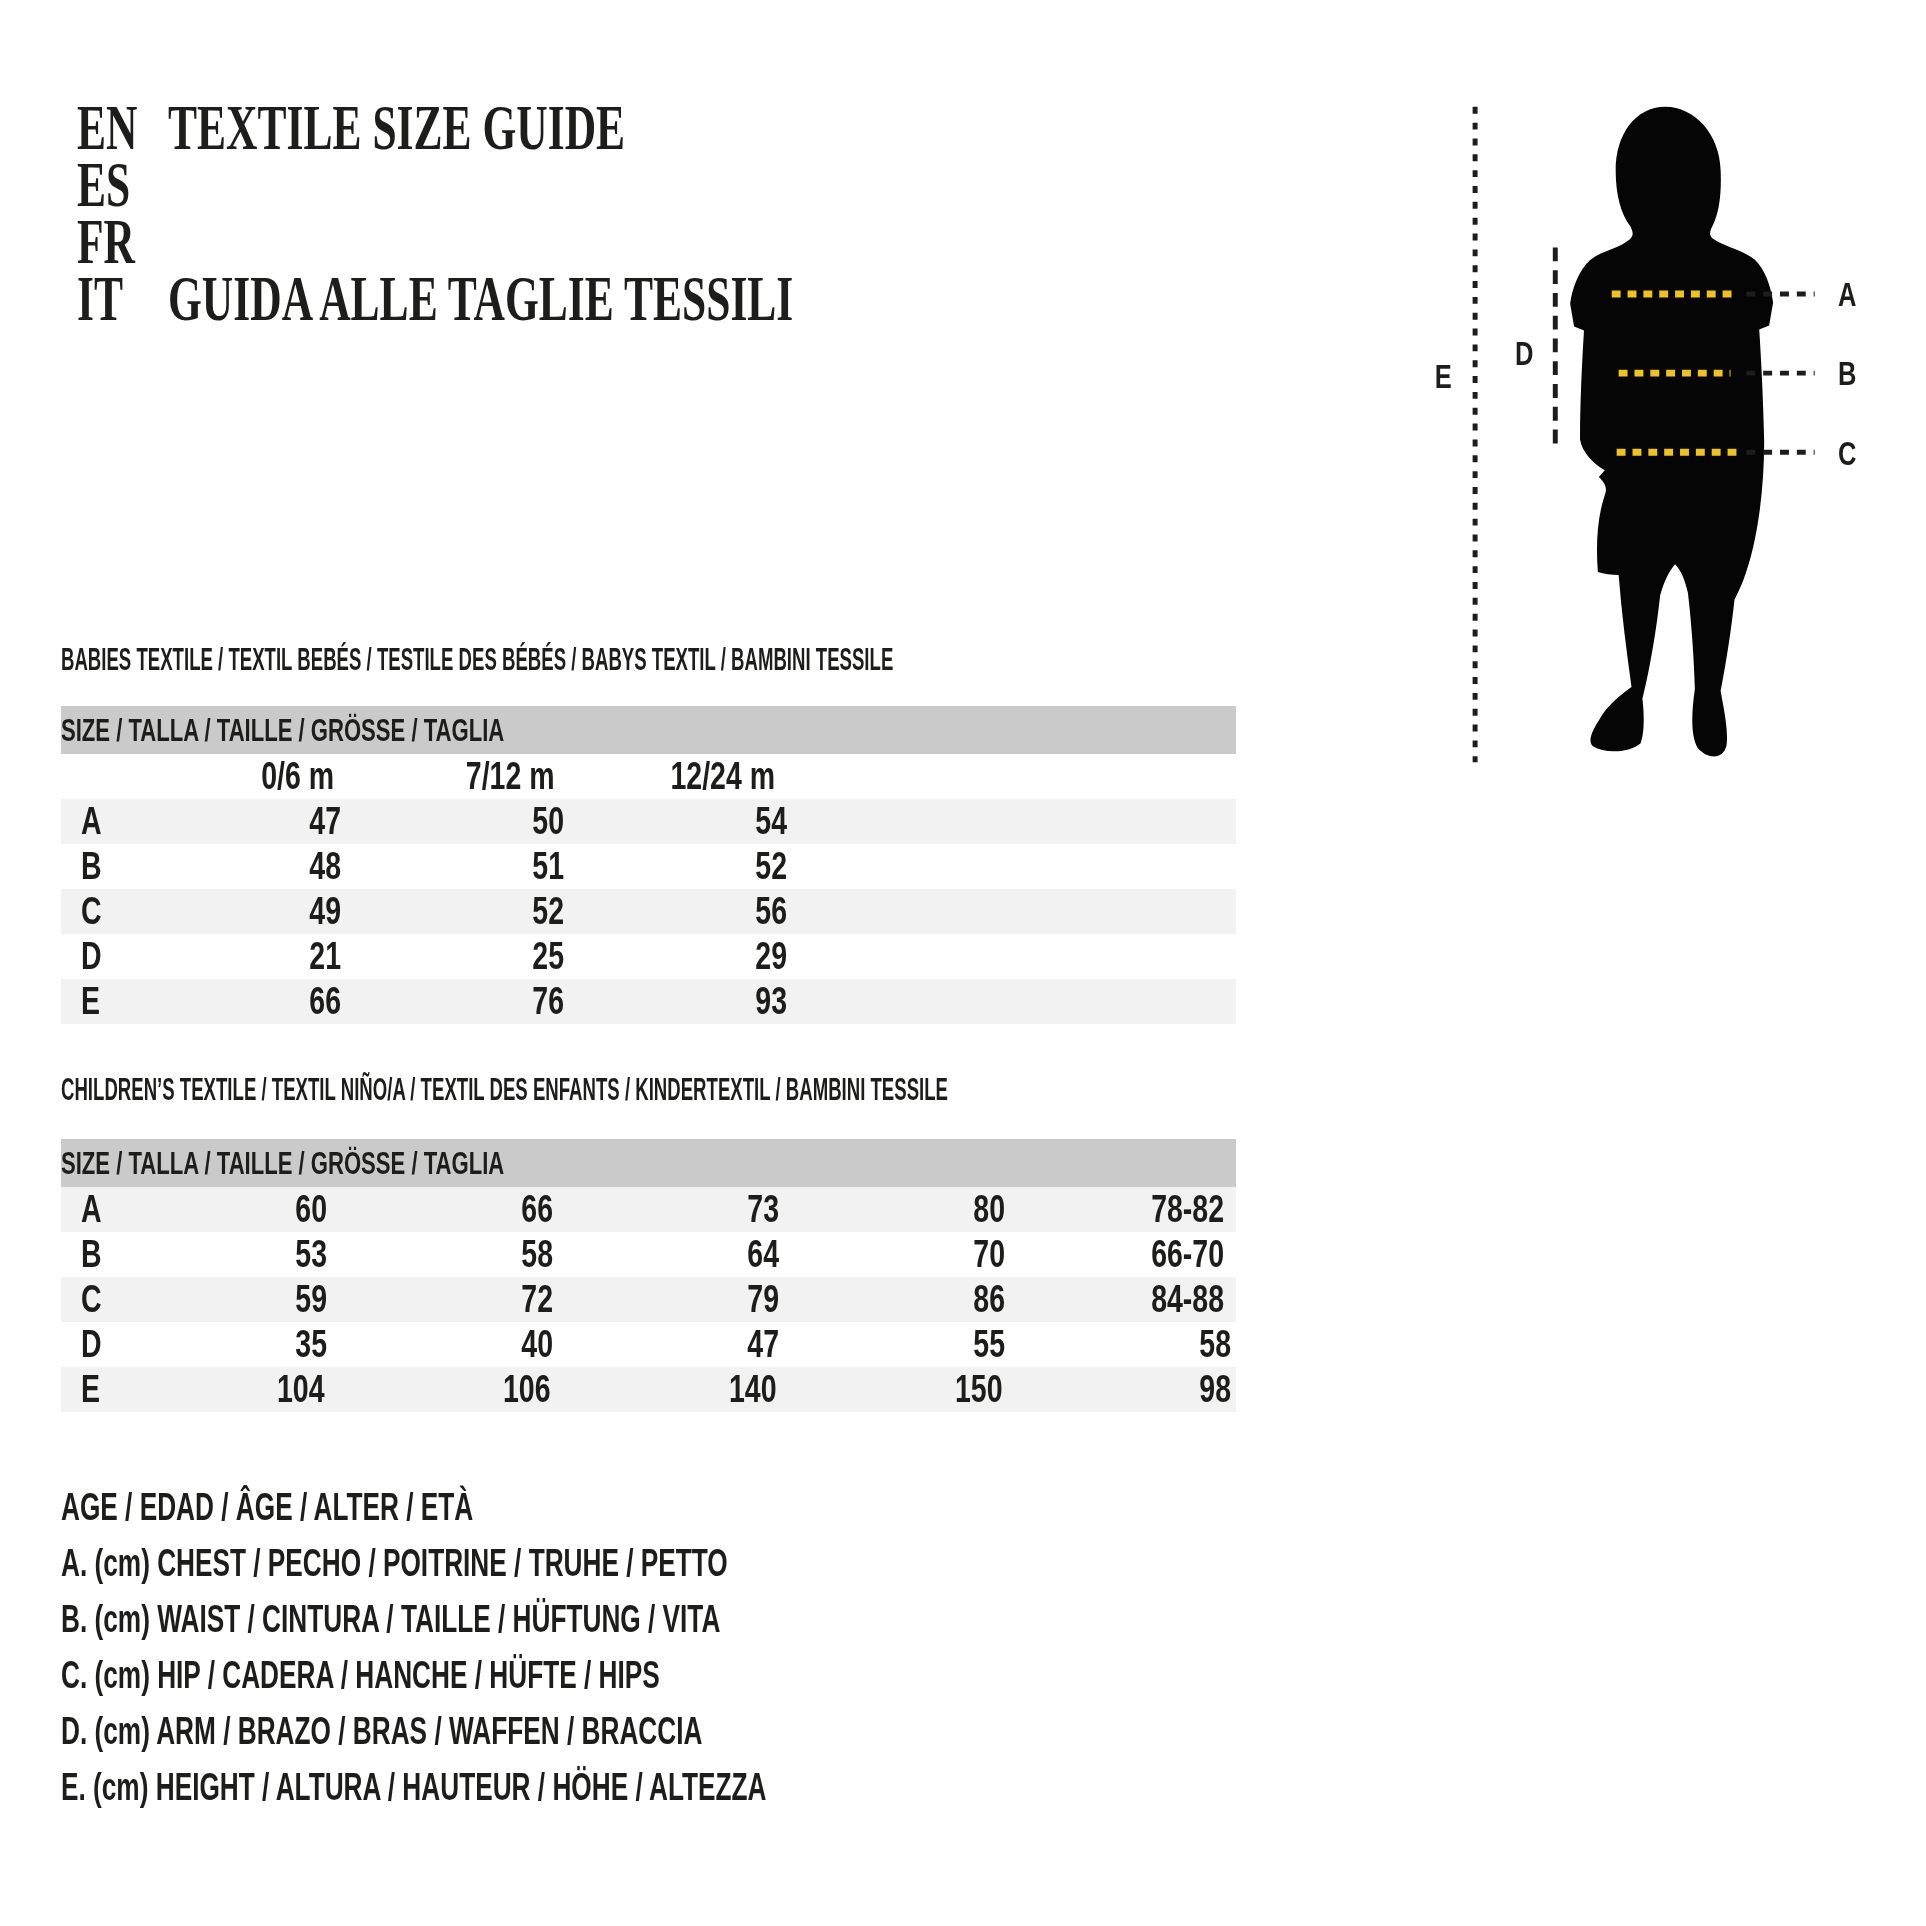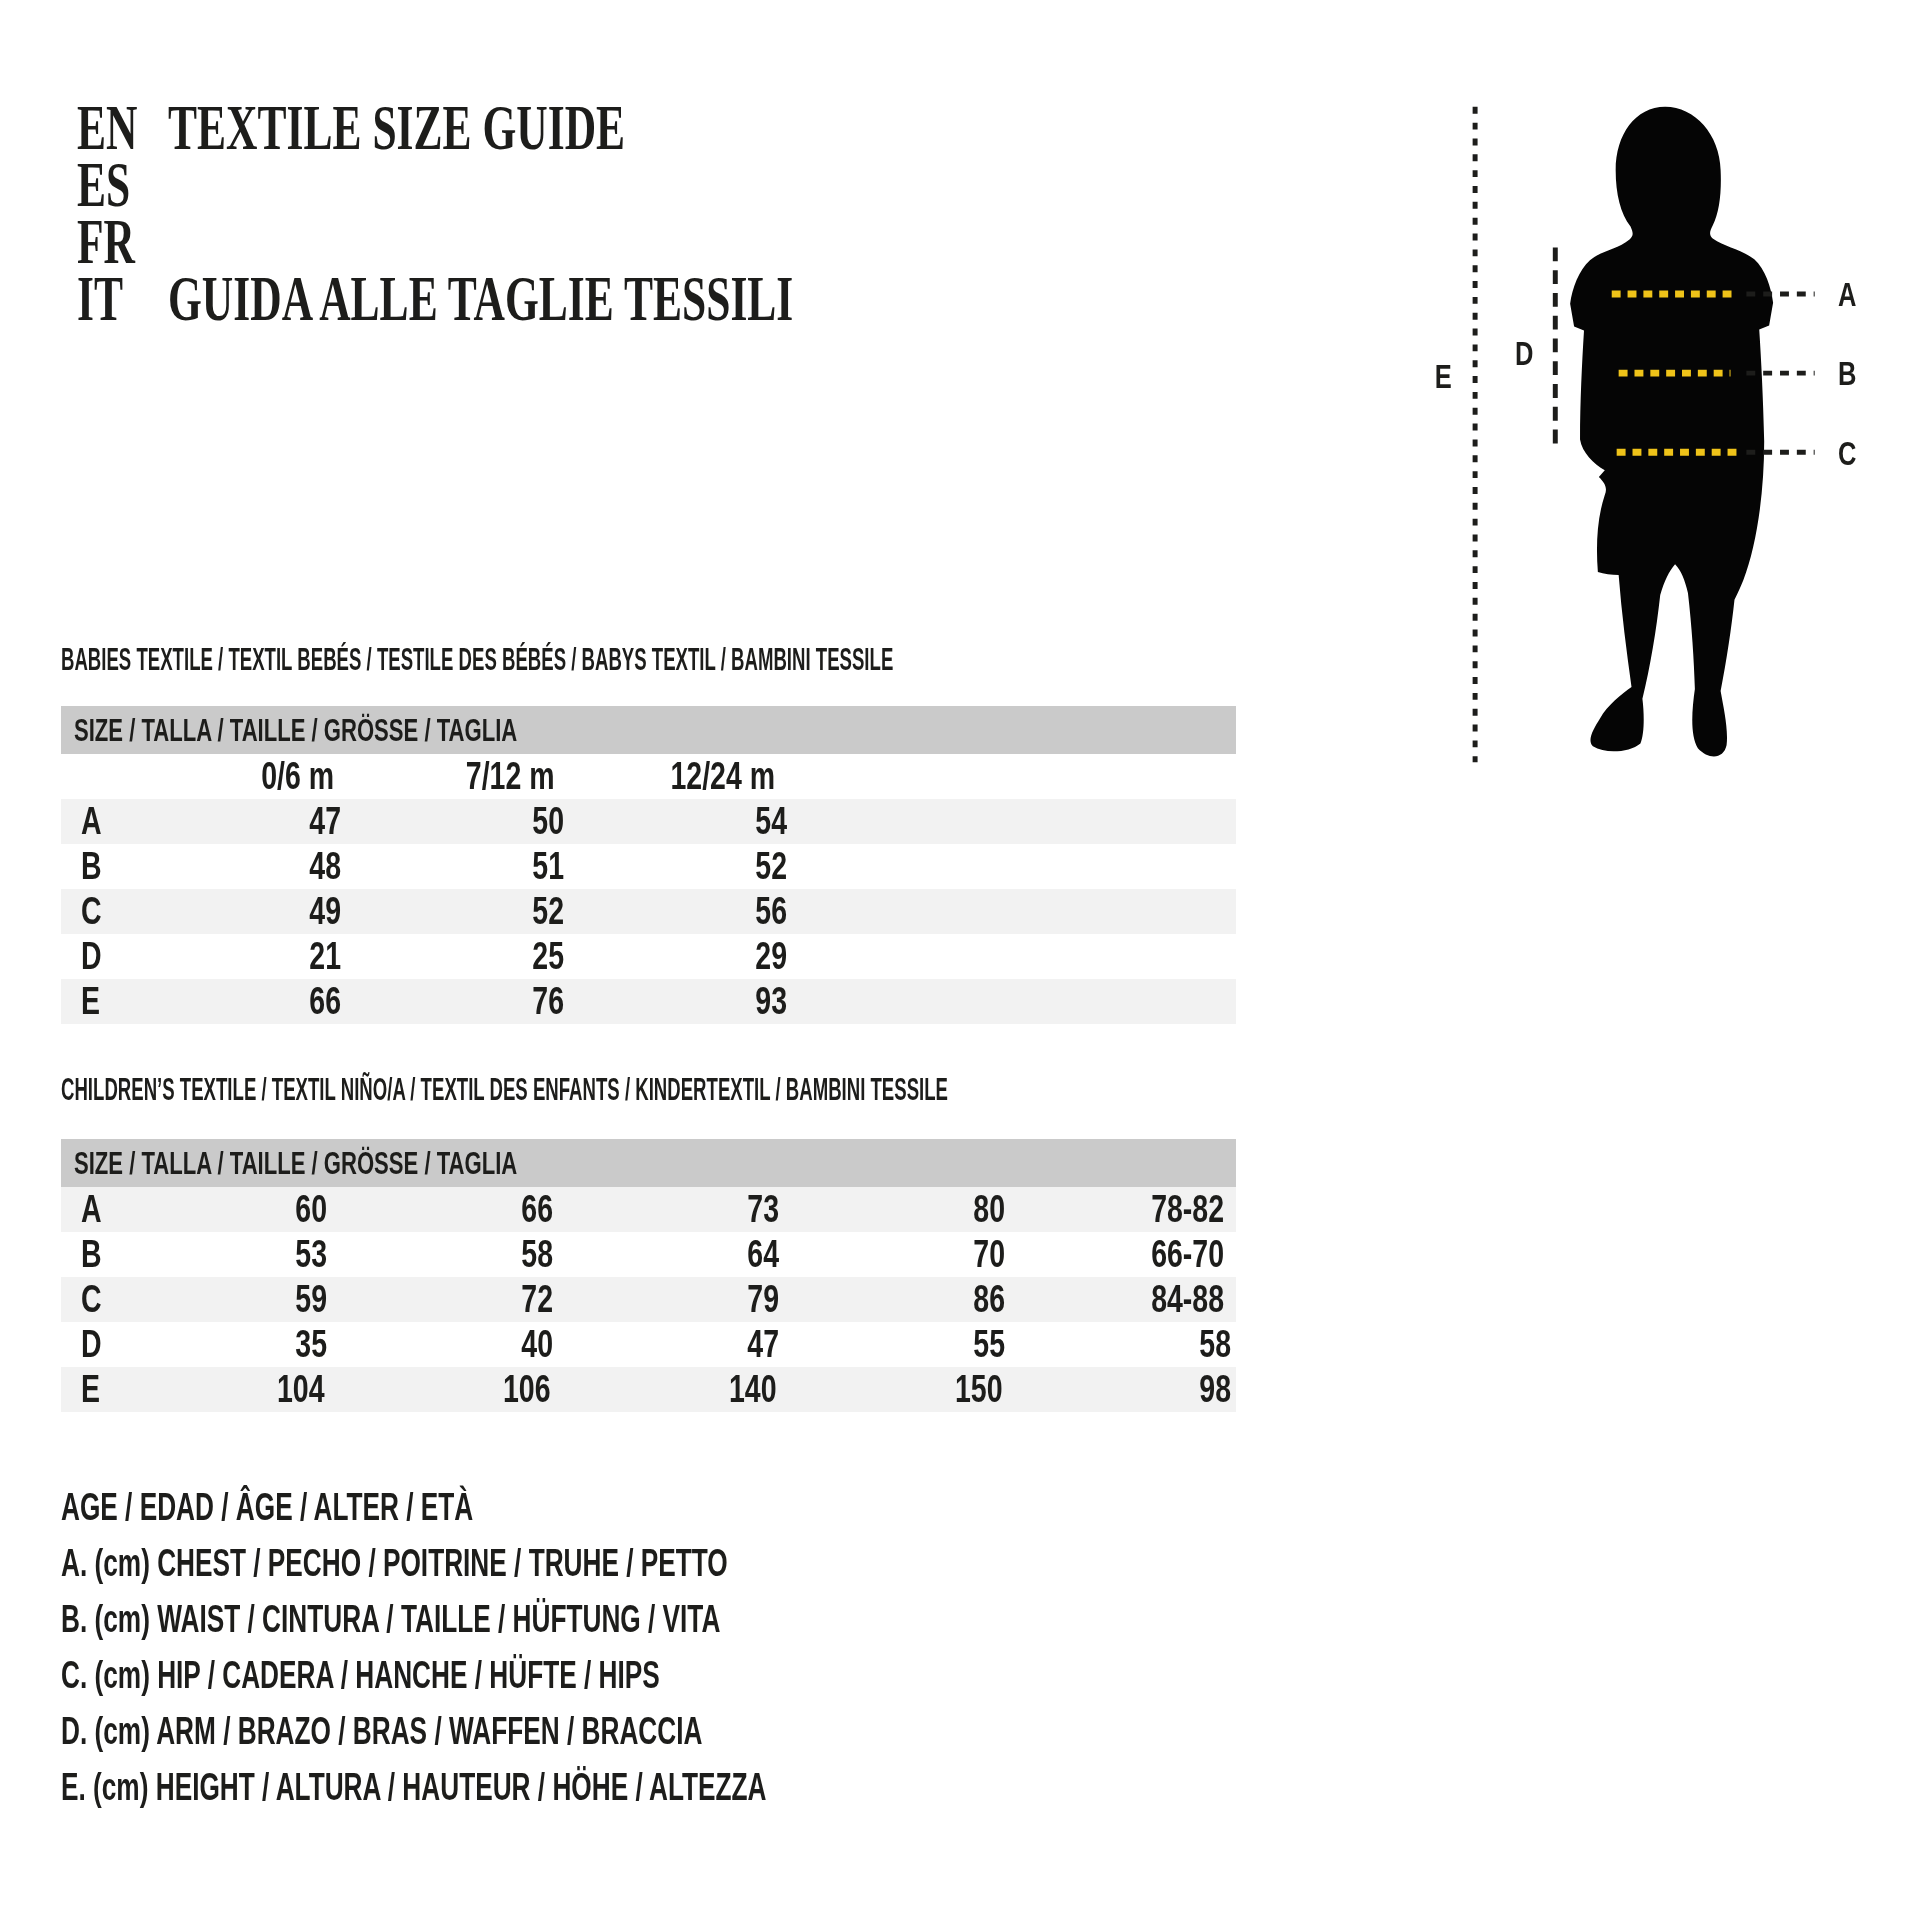--- a/index.html
+++ b/index.html
@@ -27,21 +27,21 @@
 
   
   .sec-heading{position:absolute;left:61px;font-size:31px;font-weight:700;line-height:44px;}
   .h-babies{top:638px;}
   .h-children{top:1068px;}
 
   
   .tbl{position:absolute;left:61px;width:1175px;}
   .t-babies{top:706px;}
   .t-children{top:1139px;}
-  .sizebar{height:48px;line-height:48px;background:#cacaca;padding-left:13px;font-size:32px;font-weight:700;}
+  .sizebar{height:48px;line-height:48px;background:#cacaca;font-size:32px;font-weight:700;}
   .sizebar .cx{--s:.69;}
   .trow{display:flex;height:45px;line-height:45px;font-size:38px;font-weight:700;}
   .trow.stripe{background:#f2f2f2;}
   .lab{padding-left:20px;box-sizing:border-box;}
   .t-babies .lab{width:62px;}
   .t-children .lab{width:45px;}
   .cell{text-align:right;}
   .t-babies .cell{width:223px;}
   .t-children .cell{width:231px;}
 

